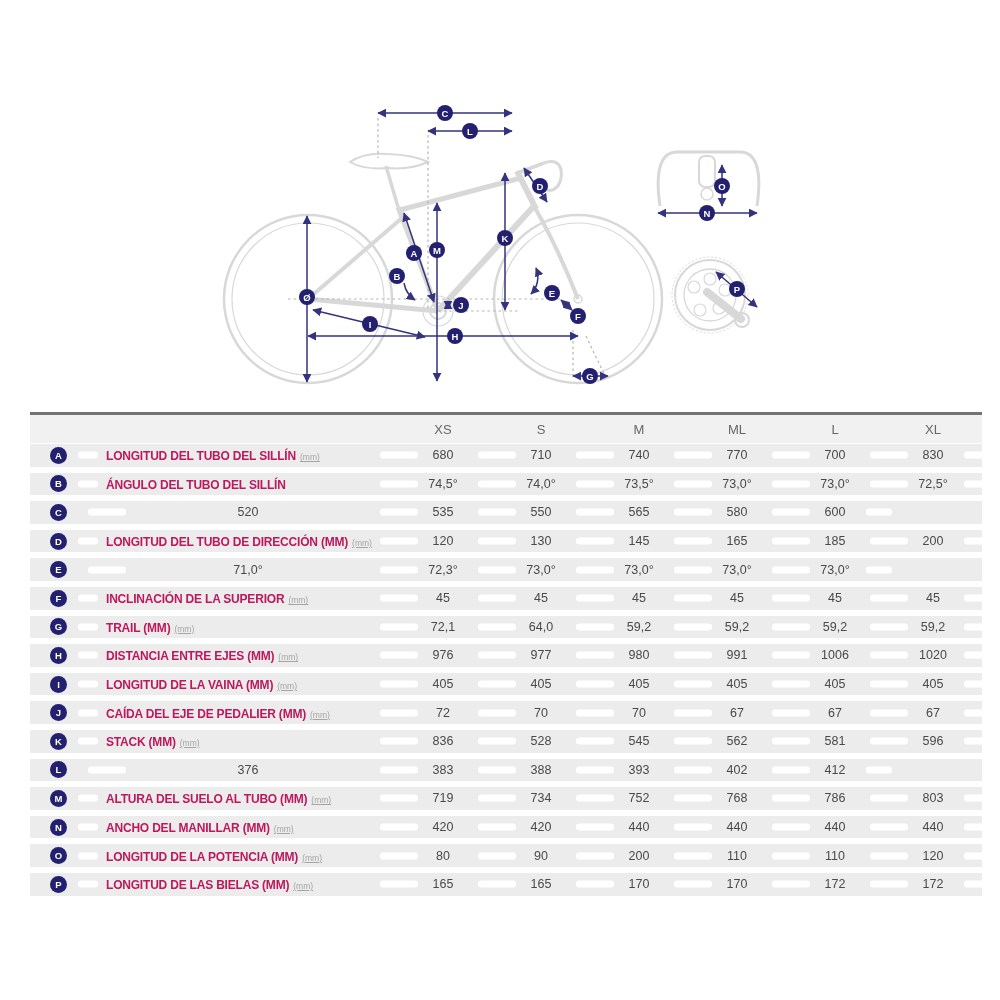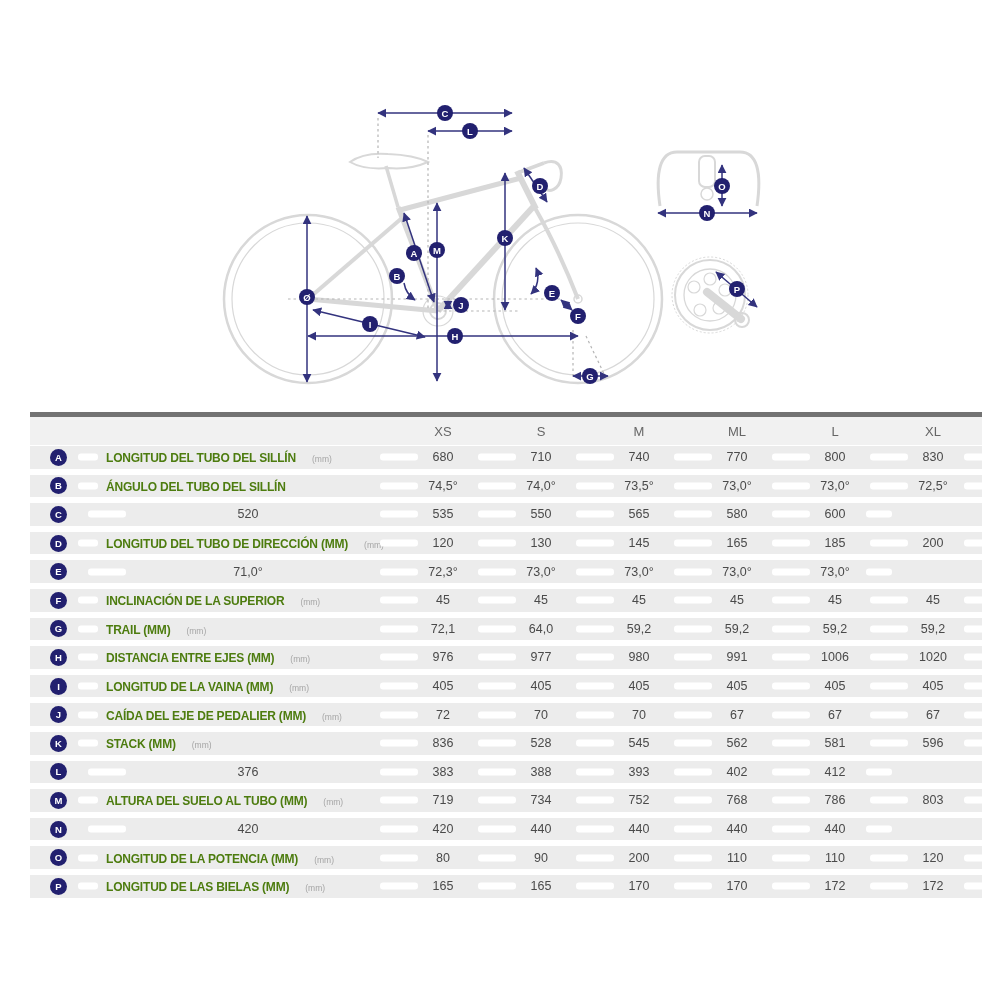--- a/index.html
+++ b/index.html
@@ -10,34 +10,34 @@
   #diagram{position:absolute;left:0;top:0;width:1000px;height:410px;}
   .bike{stroke:#d8d8d8;fill:none;}
   .dotted{stroke:#b5b5b5;stroke-width:1.2;fill:none;stroke-dasharray:2.5 3;}
   .arrow{stroke:#33337e;stroke-width:1.5;fill:none;}
   .badge-c{fill:#22206f;}
   .badge-t{fill:#ffffff;font:bold 9.5px "Liberation Sans",sans-serif;text-anchor:middle;}
 
   
   #geo-table{position:absolute;left:30px;top:412px;width:952px;}
   .thead{display:grid;grid-template-columns:72px 292px repeat(6,1fr);
-         height:28px;align-items:center;background:#f1f1f1;border-top:5px solid #737373;}
+         height:28px;align-items:center;background:#f1f1f1;border-top:3px solid #737373;}
   .th{font-size:13px;color:#666;text-align:center;}
   .th-spacer{grid-column:span 2;}
   .tbody{margin-top:1px;}
   .row{display:grid;grid-template-columns:72px 292px repeat(6,1fr);
        height:22.6px;margin-bottom:6px;background:#ececec;align-items:center;}
   .badge-cell{display:flex;align-items:center;padding-left:20px;}
   .badge{width:17px;height:17px;border-radius:50%;background:#22206f;color:#fff;
          font-size:9.5px;font-weight:bold;display:flex;align-items:center;justify-content:center;}
   .label-cell{position:relative;padding-left:4px;white-space:nowrap;}
   .label-cell::before{content:"";position:absolute;left:-24px;top:50%;transform:translateY(-50%);
          width:20px;height:7px;background:#fff;border-radius:3px;}
-  .lbl{font-size:12px;font-weight:bold;color:#4d7c0f;letter-spacing:-0.2px;}
-  .unit{font-size:8.5px;color:#a5a5a5;margin-left:16px;}
+  .lbl{font-size:12px;font-weight:bold;color:#be185d;letter-spacing:-0.2px;}
+  .unit{font-size:8.5px;color:#a5a5a5;margin-left:4px;text-decoration:underline;}
   .val{position:relative;font-size:12.5px;color:#4a4a4a;text-align:center;}
   .val::before{content:"";position:absolute;left:-14px;top:50%;transform:translateY(-50%);
          width:38px;height:7px;background:#fff;border-radius:3px;}
   .val:last-child::after{content:"";position:absolute;right:-8px;top:50%;transform:translateY(-50%);
          width:26px;height:7px;background:#fff;border-radius:3px;}
 </style>
 </head>
 <body>
 
 <svg id="diagram" viewBox="0 0 1000 410">
@@ -214,21 +214,21 @@
         <div class="badge-cell">
           <span class="badge">A</span>
         </div>
         <div class="label-cell">
           <span class="lbl">LONGITUD DEL TUBO DEL SILLÍN</span><span class="unit">(mm)</span>
         </div>
         <div class="val">680</div>
         <div class="val">710</div>
         <div class="val">740</div>
         <div class="val">770</div>
-        <div class="val">800</div>
+        <div class="val">700</div>
         <div class="val">830</div>
       </div>
 
       <div class="row">
         <div class="badge-cell">
           <span class="badge">B</span>
         </div>
         <div class="label-cell">
           <span class="lbl">ÁNGULO DEL TUBO DEL SILLÍN</span><span class="unit"></span>
         </div>
@@ -393,20 +393,23 @@
         <div class="val">752</div>
         <div class="val">768</div>
         <div class="val">786</div>
         <div class="val">803</div>
       </div>
 
       <div class="row">
         <div class="badge-cell">
           <span class="badge">N</span>
         </div>
+        <div class="label-cell">
+          <span class="lbl">ANCHO DEL MANILLAR (MM)</span><span class="unit">(mm)</span>
+        </div>
         <div class="val">420</div>
         <div class="val">420</div>
         <div class="val">440</div>
         <div class="val">440</div>
         <div class="val">440</div>
         <div class="val">440</div>
       </div>
 
       <div class="row">
         <div class="badge-cell">

